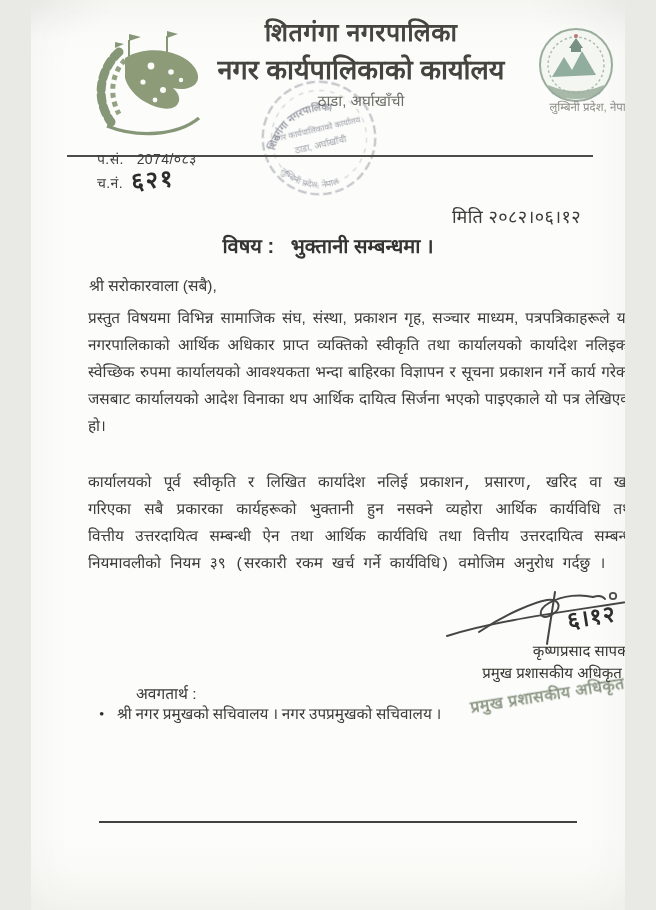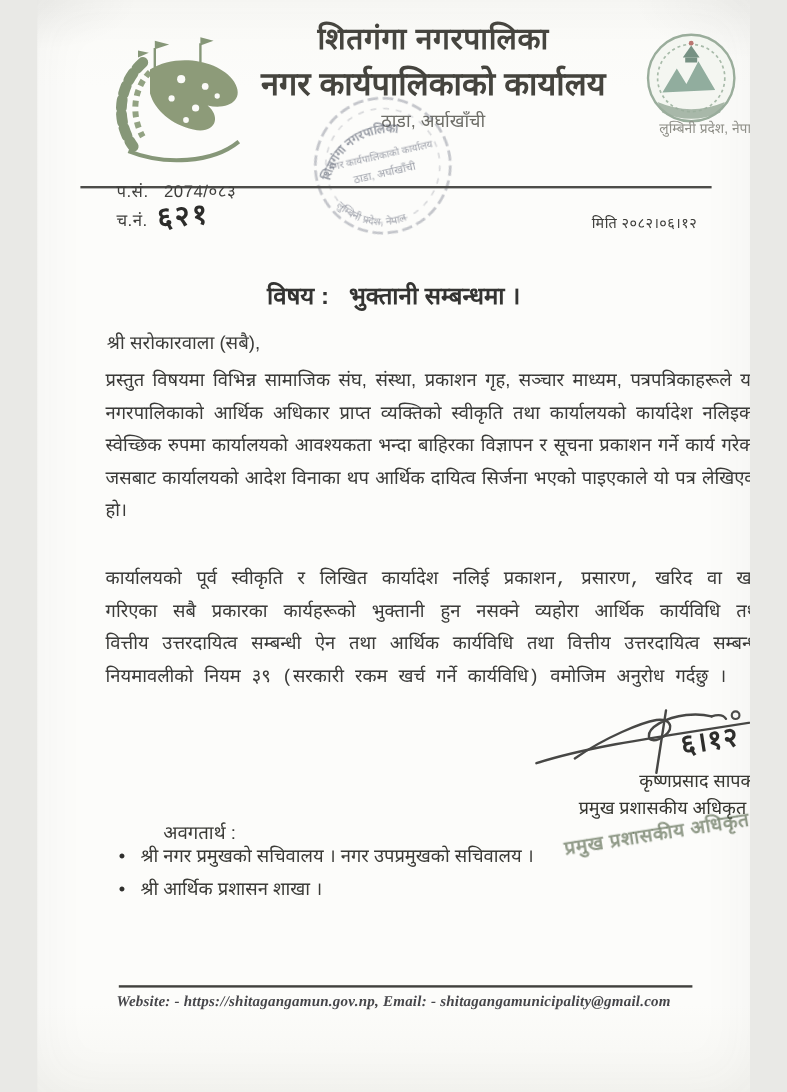--- a/index.html
+++ b/index.html
@@ -18,33 +18,33 @@
   .title2{left:110px;width:440px;top:50px;text-align:center;font-size:27px;font-weight:600;color:#45443e;}
   .addr{left:130px;width:400px;top:90px;text-align:center;font-size:15px;color:#6e6e68;}
   .province{left:468px;width:185px;top:99px;text-align:center;font-size:11.5px;color:#8f8f88;filter:blur(.3px);}
   .rule{height:2px;background:#4c4c49;}
   .top-rule{left:36px;right:32px;top:155px;}
   .refline{left:66px;font-size:14px;color:#3f3f3c;letter-spacing:.4px;}
   .ref1{top:149px;}
   .ref2{top:173px;text-align:center;}
   .hw{font-weight:700;color:#2c2c2a;}
   .chn-val{left:100px;top:162px;font-size:24px;transform:rotate(-5deg);letter-spacing:2px;}
-  .dateline{right:44px;top:177px;font-size:12px;color:#3b3b38;letter-spacing:.4px;text-align:right;}
+  .dateline{right:44px;top:204px;font-size:18px;color:#3b3b38;letter-spacing:.4px;text-align:right;}
   .subject{left:0;right:0;top:232px;text-align:center;font-size:20px;font-weight:600;color:#343432;}
   .salut{left:58px;top:274px;font-size:15.5px;}
   .para{left:57px;width:548px;text-align:justify;font-size:15.3px;line-height:27px;color:#3a3a38;}
   .p1{top:304px;}.p2{top:422px;}.p3{top:470px;font-family:Liberation Mono, monospace;}
   .sig-name{left:428px;width:185px;top:640px;text-align:right;font-size:15px;color:#35352f;}
   .sig-title{left:415px;width:212px;top:662px;text-align:center;font-size:15px;color:#35352f;}
   .sig-stamp{left:438px;top:679px;width:215px;font-size:16px;font-weight:700;color:rgba(78,94,66,.62);
              transform:rotate(-9deg);filter:blur(.45px);letter-spacing:.5px;}
   .hw-date{left:536px;top:600px;font-size:23px;font-weight:700;color:#2e2e2c;transform:rotate(-9deg);letter-spacing:1px;}
   .cc-label{left:60px;top:682px;font-size:15.5px;color:#3a3a36;margin-left:45px;}
   .cc-list{left:66px;top:700px;width:480px;margin:0;padding:0;list-style:none;}
-  .cc-list li{position:relative;padding-left:20px;font-size:15.3px;line-height:28px;color:#3a3a36;}
+  .cc-list li{position:relative;padding-left:20px;font-size:15.3px;line-height:28px;color:#3a3a36;font-family:Liberation Serif, serif;}
   .cc-list li::before{content:"•";position:absolute;left:2px;top:0;color:#2f2f2d;}
   .footer-rule{left:68px;right:48px;top:821px;background:#41413e;}
   .footer-text{left:0;right:0;top:827px;text-align:center;
     font-family:"Liberation Serif","DejaVu Serif",serif;font-style:italic;font-weight:700;
     font-size:12.5px;color:#46464a;letter-spacing:.2px;}
   .round-stamp{left:222px;top:74px;width:132px;height:128px;transform:rotate(-13deg);opacity:.8;filter:blur(.35px);}
   .emb-left{left:54px;top:26px;width:122px;height:114px;opacity:.92;filter:blur(.3px);}
   .emb-right{left:503px;top:25px;width:84px;height:86px;opacity:.85;filter:blur(.25px);}
   .sig-svg{left:412px;top:588px;width:236px;height:58px;}
 </style>
@@ -142,19 +142,17 @@
     <circle cx="170" cy="8" r="3.2" fill="none" stroke="#2e2e2c" stroke-width="1.8" opacity=".85"></circle>
   </svg>
   <div class="abs hw-date">६।१२</div>
   <div class="abs sig-name">कृष्णप्रसाद सापकोटा</div>
   <div class="abs sig-title">प्रमुख प्रशासकीय अधिकृत</div>
   <div class="abs sig-stamp">प्रमुख प्रशासकीय अधिकृत</div>
 
   <div class="abs cc-label">अवगतार्थ :</div>
   <ul class="abs cc-list">
     <li>श्री नगर प्रमुखको सचिवालय । नगर उपप्रमुखको सचिवालय ।</li>
-    <li>श्री आर्थिक प्रशासन शाखा ।</li>
   </ul>
 
   <div class="abs rule footer-rule"></div>
-  <div class="abs footer-text">Website: - https://shitagangamun.gov.np, Email: - shitagangamunicipality@gmail.com</div>
 
 </div>
 
 </body></html>

